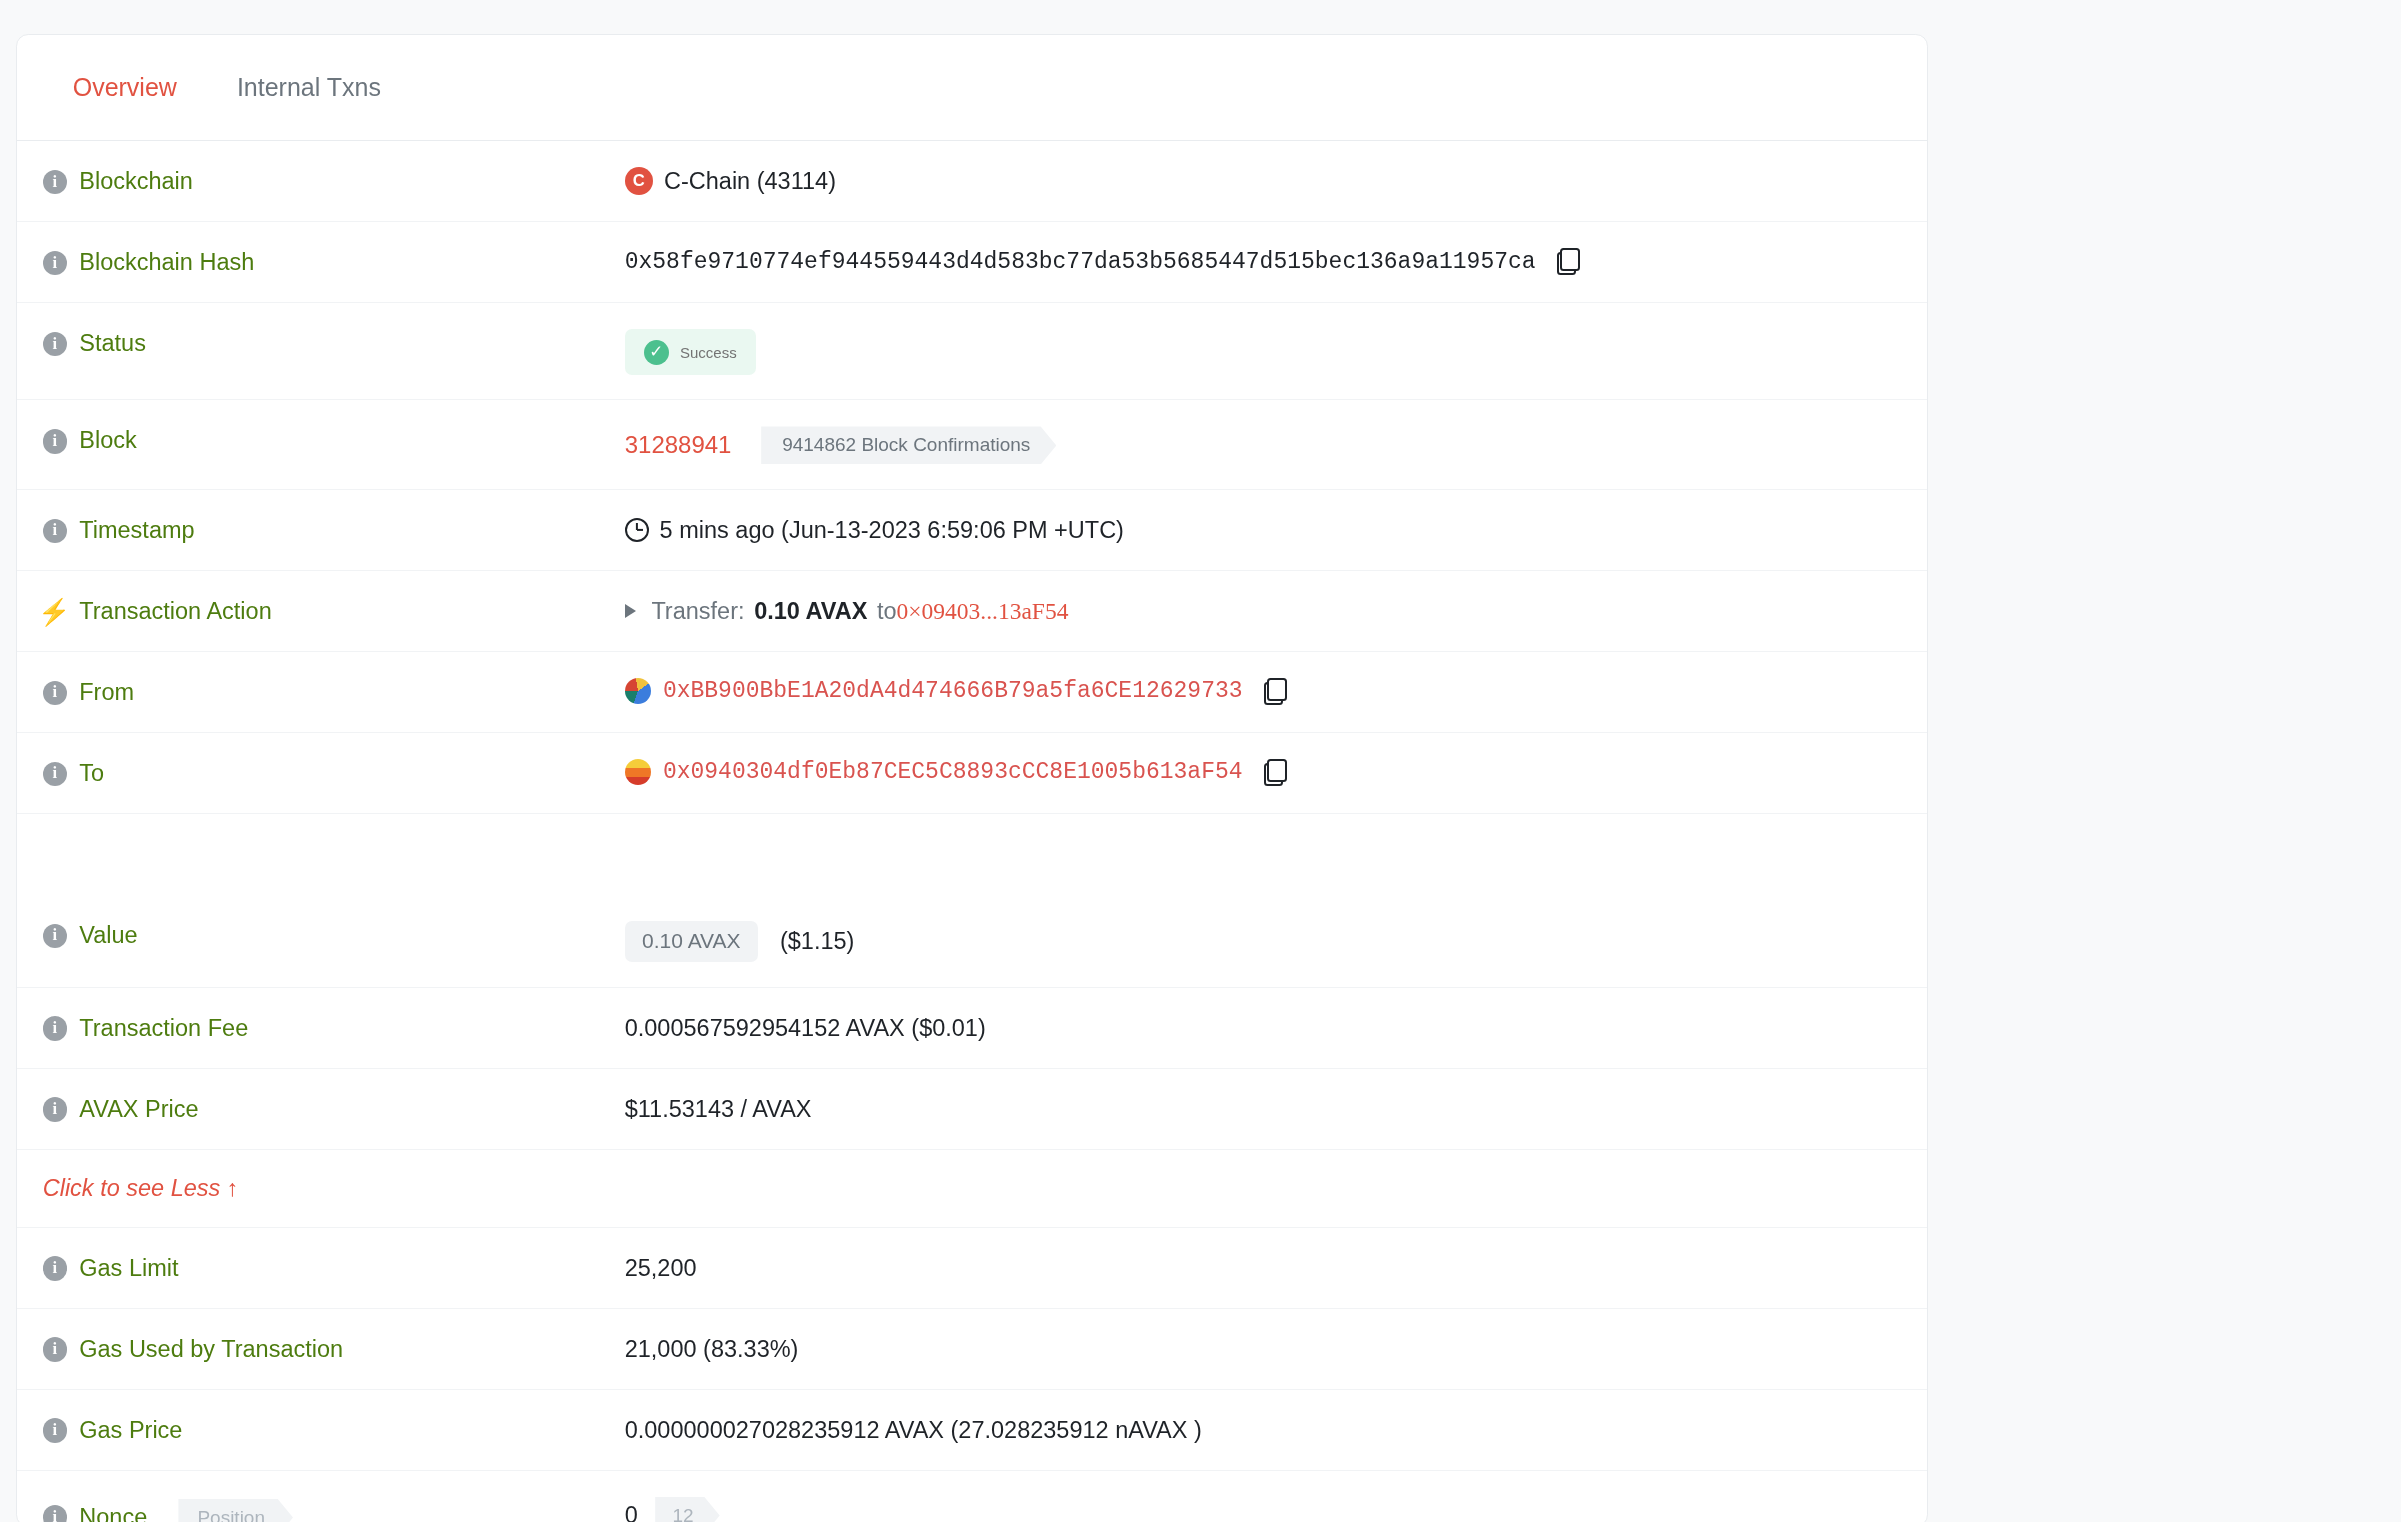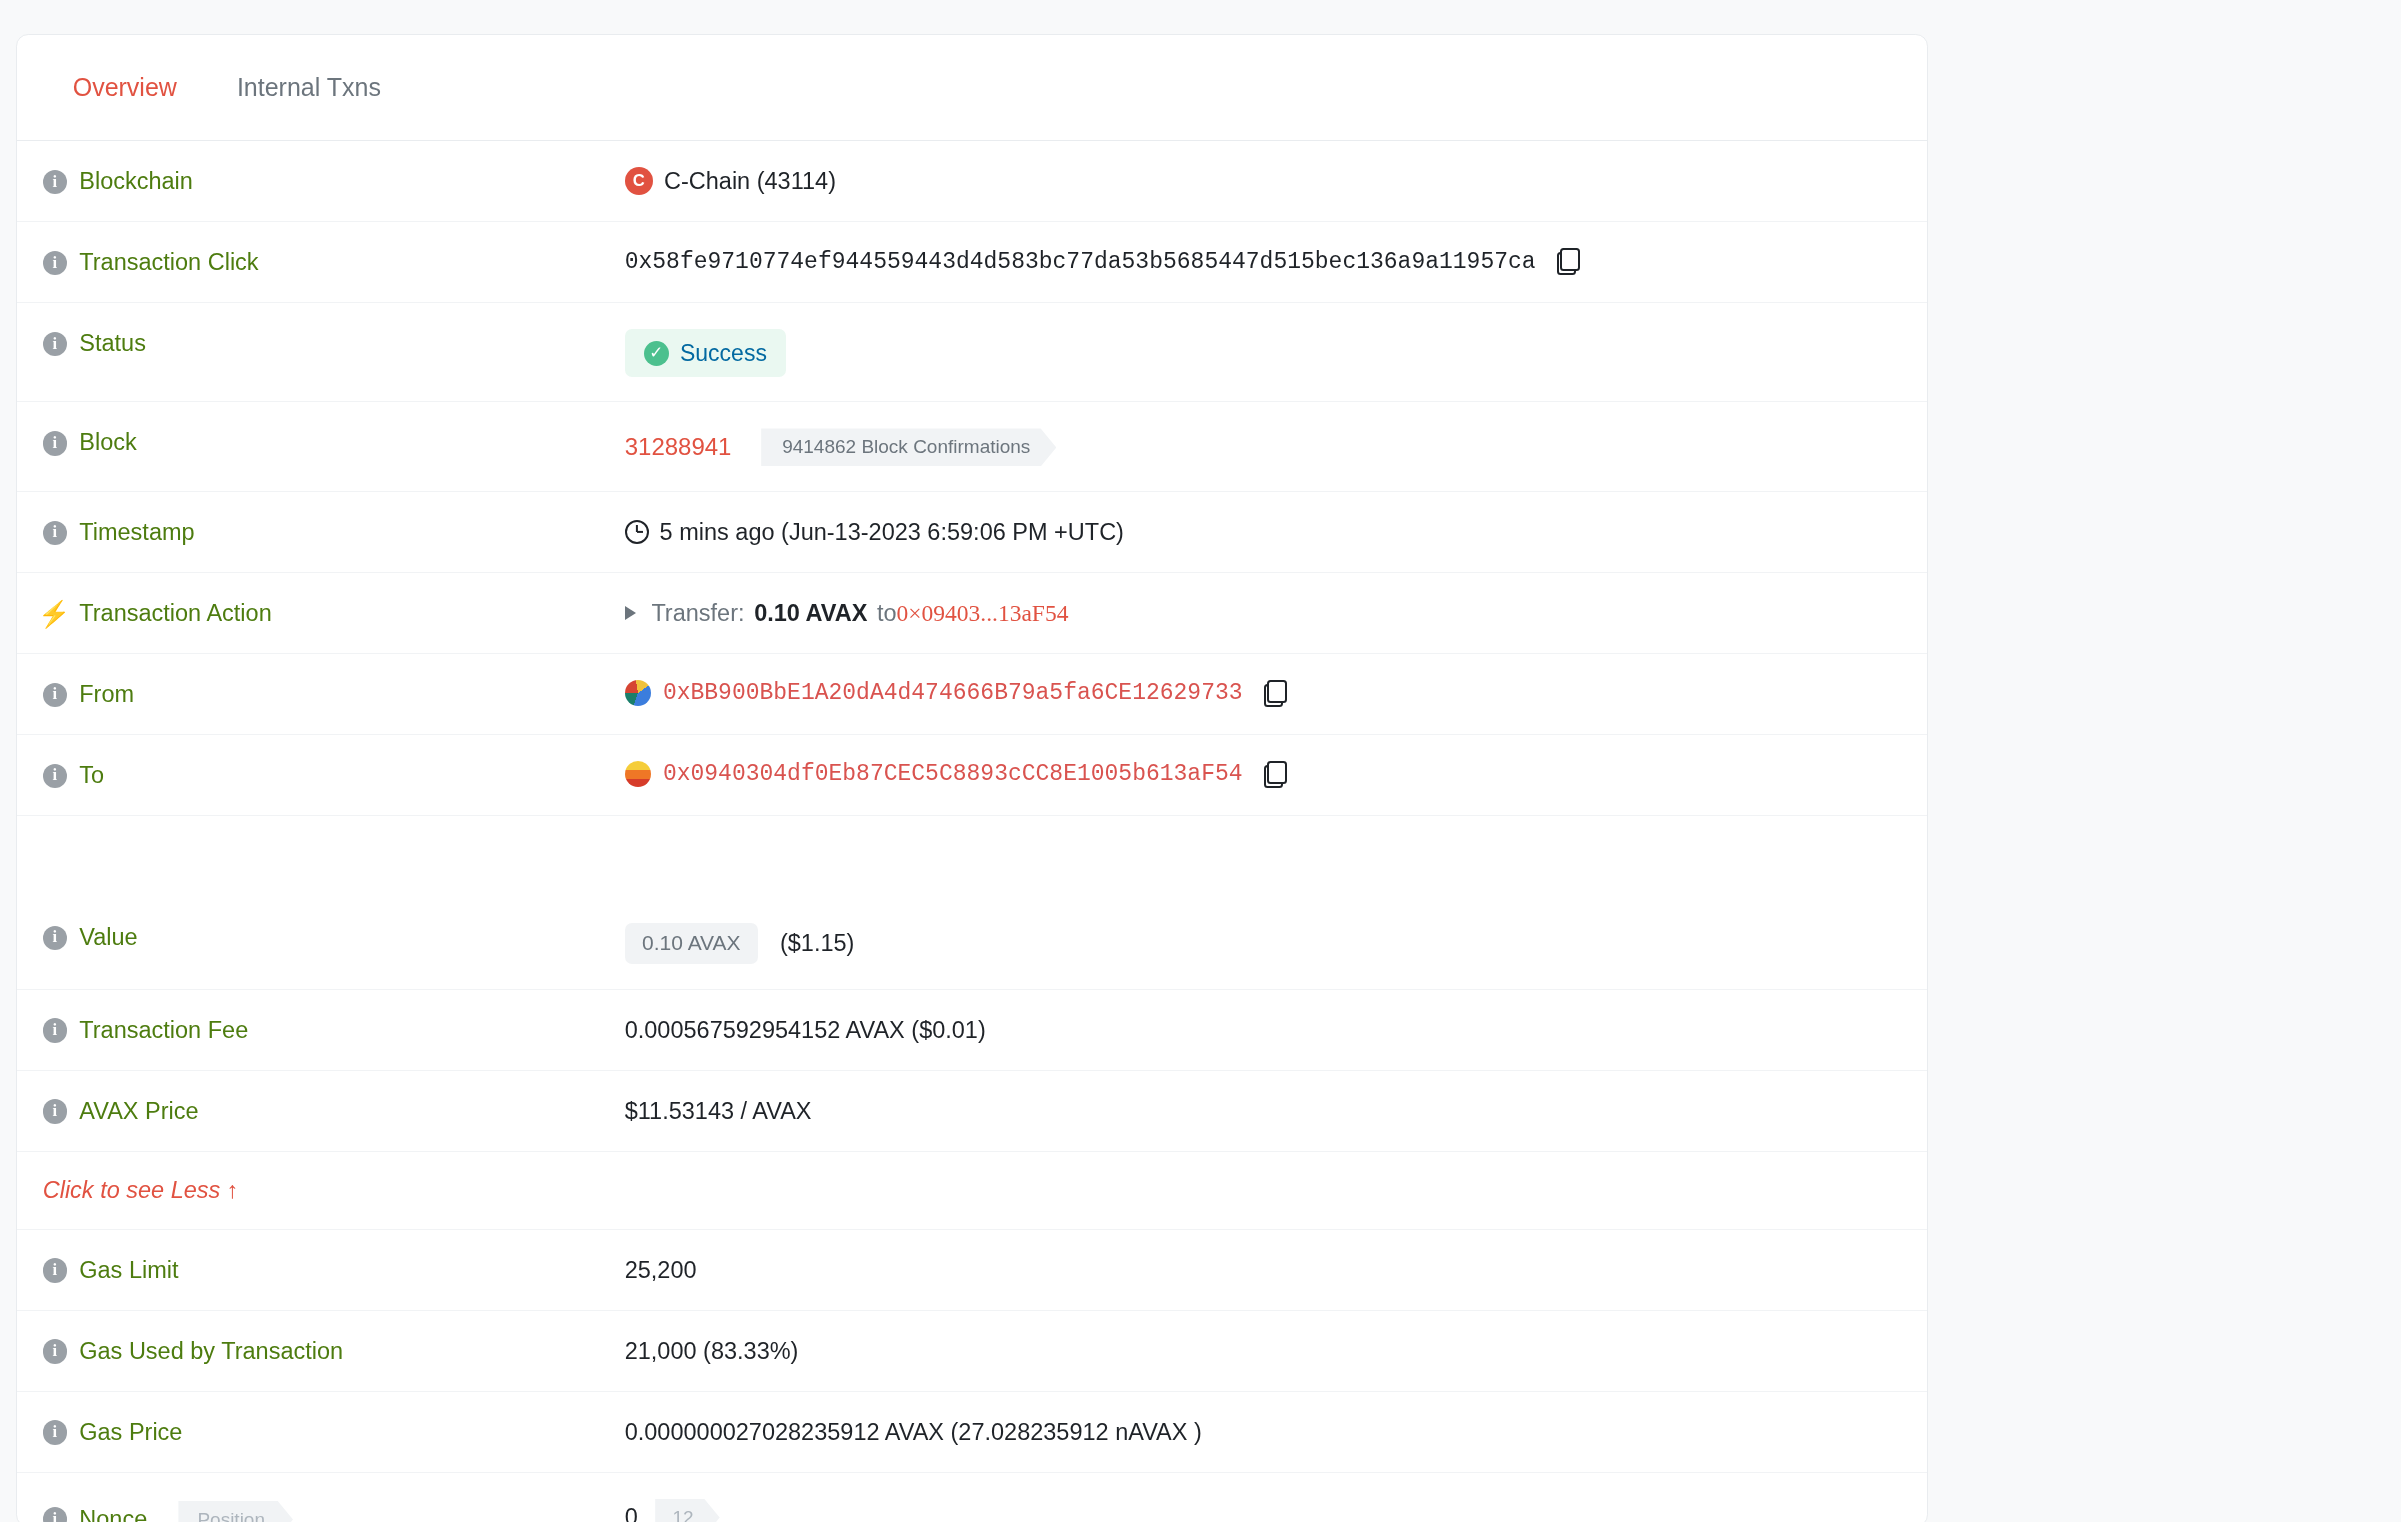--- a/index.html
+++ b/index.html
@@ -171,21 +171,21 @@
     width: 25px; height: 25px;
     border-radius: 50%;
     background: #4cc08e;
     color: #fff;
     font-size: 16.6px;
     display: inline-flex;
     align-items: center;
     justify-content: center;
     line-height: 1;
   }
-  .status-text { font-size: 23px; color: #0369a1; }
+  .status-text { font-size: 15px; color: #737373; }
 
   
   .block-num {
     font-size: 24px;
     color: #e15241;
     cursor: pointer;
     margin-right: 21px;
   }
   .chev-badge {
     position: relative;
@@ -337,21 +337,21 @@
       </div>
       <div class="row-value">
         <span class="chain-badge">C</span>
         <span class="val">C-Chain (43114)</span>
       </div>
     </div>
 
     <div class="row">
       <div class="row-label">
         <span class="info-icon">i</span>
-        <span class="label-text">Transaction Click</span>
+        <span class="label-text">Blockchain Hash</span>
       </div>
       <div class="row-value">
         <span class="mono dark">0x58fe9710774ef944559443d4d583bc77da53b5685447d515bec136a9a11957ca</span>
         <span class="copy-icon"></span>
       </div>
     </div>
 
     <div class="row">
       <div class="row-label">
         <span class="info-icon">i</span>

